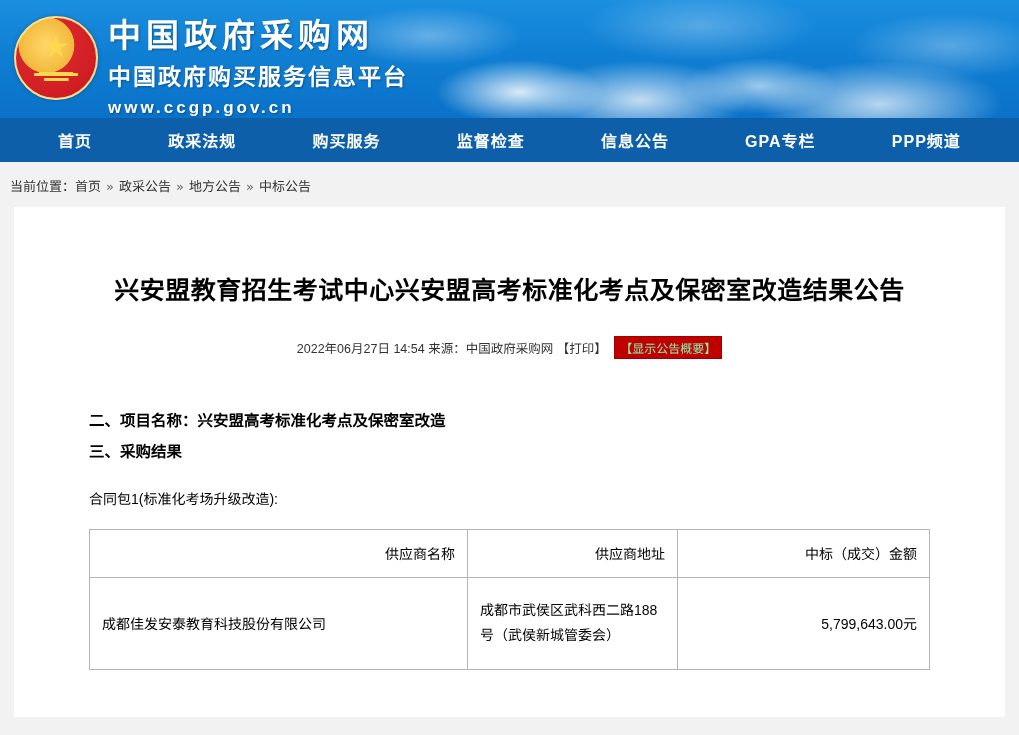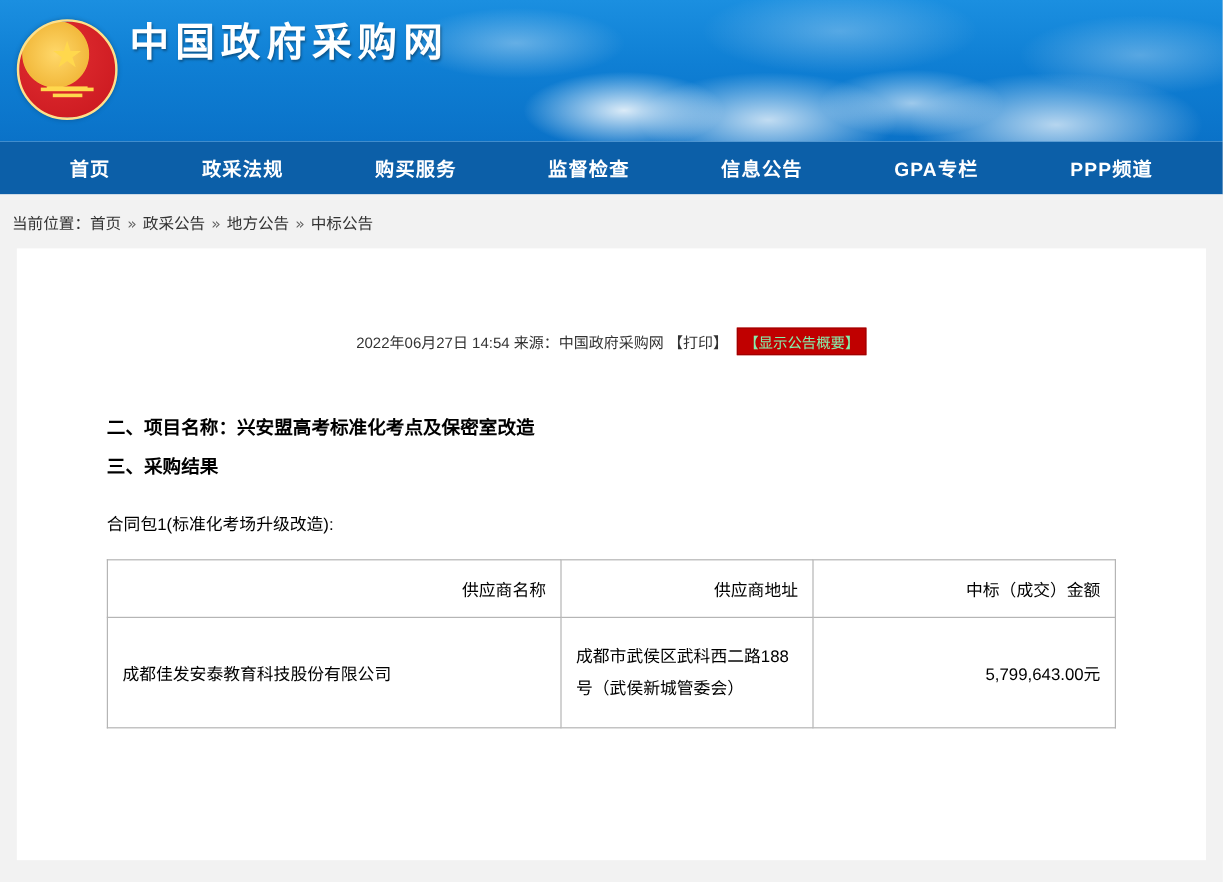--- a/index.html
+++ b/index.html
@@ -193,20 +193,22 @@
   col.c3 { width: 30%; }
 </style>
 </head>
 <body>
 
 <div class="banner">
   <div class="clouds"></div>
   <div class="emblem"></div>
   <div class="banner-text">
     <div class="banner-title">中国政府采购网</div>
+    <div class="banner-sub">中国政府购买服务信息平台</div>
+    <div class="banner-url">www.ccgp.gov.cn</div>
   </div>
 </div>
 
 <div class="nav">
   <a class="nav-item">首页</a>
   <a class="nav-item">政采法规</a>
   <a class="nav-item">购买服务</a>
   <a class="nav-item">监督检查</a>
   <a class="nav-item">信息公告</a>
   <a class="nav-item">GPA专栏</a>
@@ -214,20 +216,21 @@
 </div>
 
 <div class="crumb-wrap">
   <div class="crumb">
     <span>当前位置：</span><a>首页</a><span class="sep">»</span><a>政采公告</a><span class="sep">»</span><a>地方公告</a><span class="sep">»</span><a>中标公告</a>
   </div>
 </div>
 
 <div class="card">
 
+  <h1 class="doc-title">兴安盟教育招生考试中心兴安盟高考标准化考点及保密室改造结果公告</h1>
 
   <div class="doc-meta">
     <span>2022年06月27日 14:54</span>
     <span>来源：中国政府采购网</span>
     <span class="print">【打印】</span>
     <span class="badge-summary">【显示公告概要】</span>
   </div>
 
   <div class="body">
 

